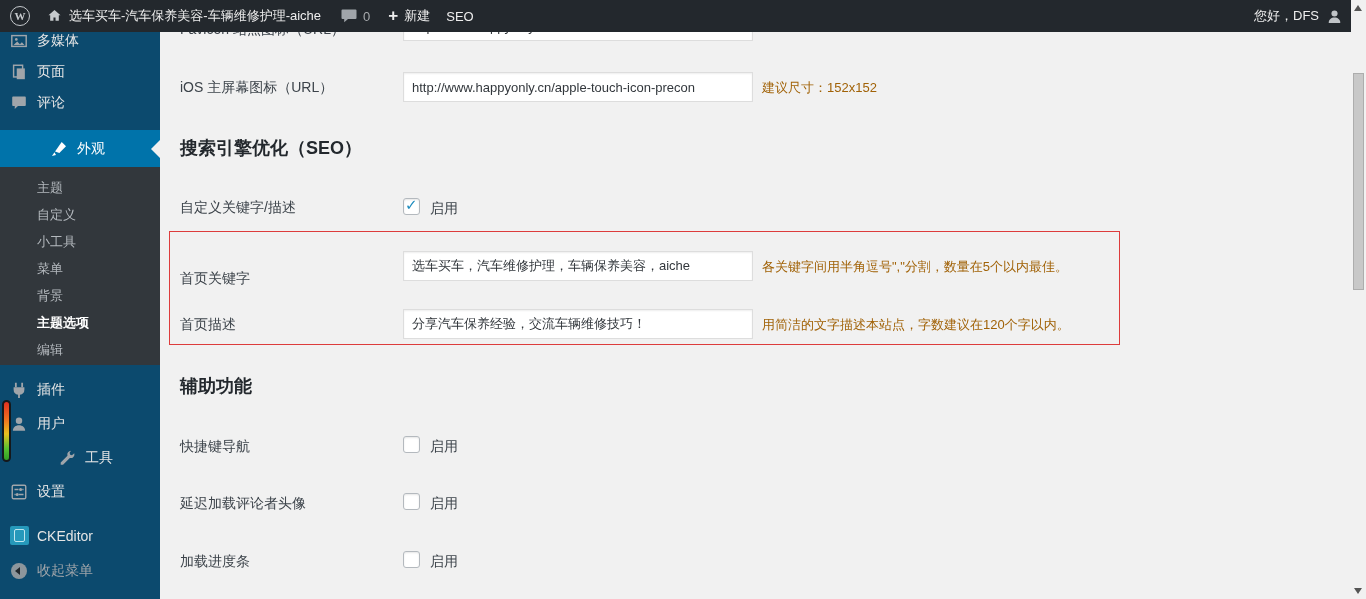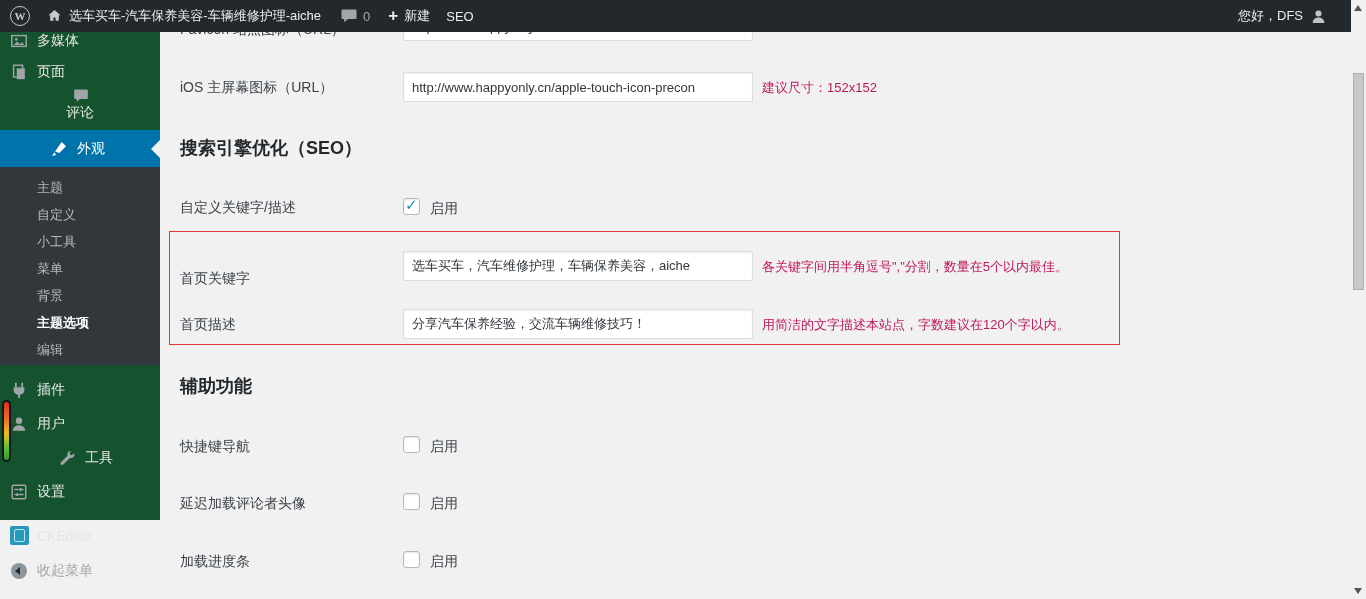--- a/index.html
+++ b/index.html
@@ -20,26 +20,26 @@
   }
   .ab-item { display:flex; align-items:center; gap:6px; height:32px; padding:0 8px; cursor:pointer; }
   .ab-text { color:#eee; white-space:nowrap; }
   .wp-logo {
     width:20px; height:20px; border:1.5px solid #c6cacd; border-radius:50%;
     display:flex; align-items:center; justify-content:center;
     color:#c6cacd; font-family:"Liberation Serif", serif; font-size:11px; font-weight:bold;
   }
   .ab-count { color:#a7aaad; }
   .ab-plus { color:#eee; font-size:17px; font-weight:bold; line-height:1; margin-top:-2px; }
-  .ab-right { margin-left:auto; display:flex; align-items:flex-end; gap:7px; padding-right:24px; }
+  .ab-right { margin-left:auto; display:flex; align-items:flex-end; gap:7px; padding-right:8px; }
 
   
   #sidebar {
-    position:absolute; left:0; top:0; width:160px; height:520px;
-    background:#14532d; z-index:10;
+    position:absolute; left:0; top:0; width:160px; height:599px;
+    background:#0c4a6e; z-index:10;
   }
   .menu-item {
     position:absolute; left:0; width:160px; height:31px;
     display:flex; align-items:center; cursor:pointer;
     color:#e5e5e5; font-size:14px;
   }
   .menu-item .mi-icon { width:20px; margin:0 8px 0 9px; display:flex; justify-content:center; align-items:center; }
   .menu-item.active {
     height:37px; background:#0073aa; color:#fff;
   }
@@ -79,21 +79,21 @@
     position:absolute; left:160px; top:0; width:1191px; height:464px;
     background:#f1f1f1; z-index:5;
   }
   .form-label { position:absolute; left:20px; font-size:14px; color:#3c434a; line-height:18px; white-space:nowrap; }
   .text-input {
     position:absolute; left:243px; width:350px; height:30px;
     border:1px solid #ddd; background:#fff; padding:0 8px;
     font-size:13px; color:#32373c; font-family:"Liberation Sans", sans-serif;
     box-shadow:inset 0 1px 2px rgba(0,0,0,0.07); outline:none;
   }
-  .hint { position:absolute; left:602px; font-size:13px; color:#be185d; line-height:17px; white-space:nowrap; }
+  .hint { position:absolute; left:602px; font-size:13px; color:#a16207; line-height:17px; white-space:nowrap; }
   .section-title { position:absolute; left:20px; font-size:18px; font-weight:600; color:#23282d; white-space:nowrap; }
   .checkbox {
     position:absolute; left:243px; width:17px; height:17px;
     background:#fff; border:1px solid #b4b9be; border-radius:3px;
     box-shadow:inset 0 1px 2px rgba(0,0,0,0.1); cursor:pointer;
   }
   .checkbox.checked::after {
     content:'\2713'; font-family:"DejaVu Sans", sans-serif;
     position:absolute; left:1px; top:-3px;
     color:#1e8cbe; font-size:15px; font-weight:bold;
@@ -169,21 +169,21 @@
   <div class="menu-item" style="top:56px;">
     <span class="mi-icon">
       <svg width="18" height="18" viewBox="0 0 20 20">
           <rect x="4" y="2.5" width="10" height="13" fill="none" stroke="#a0a5aa" stroke-width="1.6"></rect>
           <rect x="7.5" y="6" width="9" height="12" fill="#a0a5aa"></rect>
         </svg>
     </span>
     <span>页面</span>
   </div>
 
-  <div class="menu-item" style="top:87px;flex-direction:column;">
+  <div class="menu-item" style="top:87px;">
     <span class="mi-icon">
       <svg width="18" height="17" viewBox="0 0 20 20">
           <path d="M3 3h14a1 1 0 011 1v9a1 1 0 01-1 1h-8.2L5 17.5V14H3a1 1 0 01-1-1V4a1 1 0 011-1z" fill="#a0a5aa"></path>
         </svg>
     </span>
     <span>评论</span>
   </div>
 
   <div class="menu-item active" style="top:130px;padding-left:40px;">
     <span class="mi-icon">

